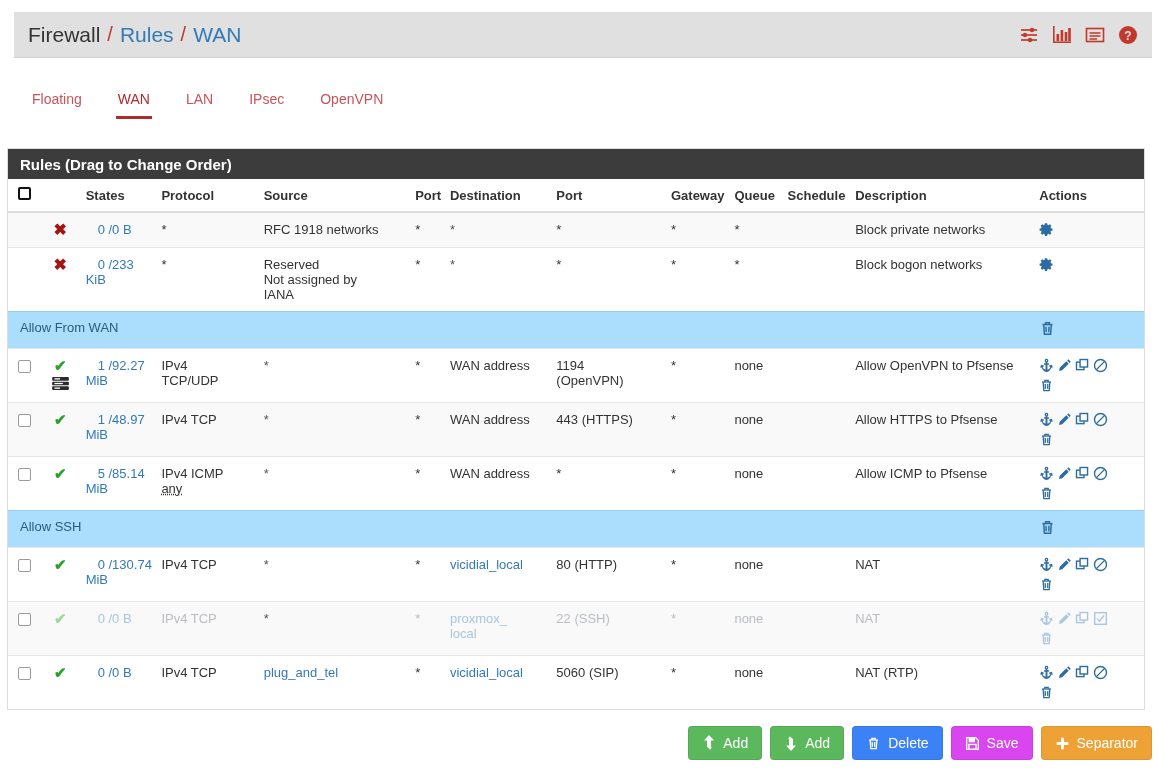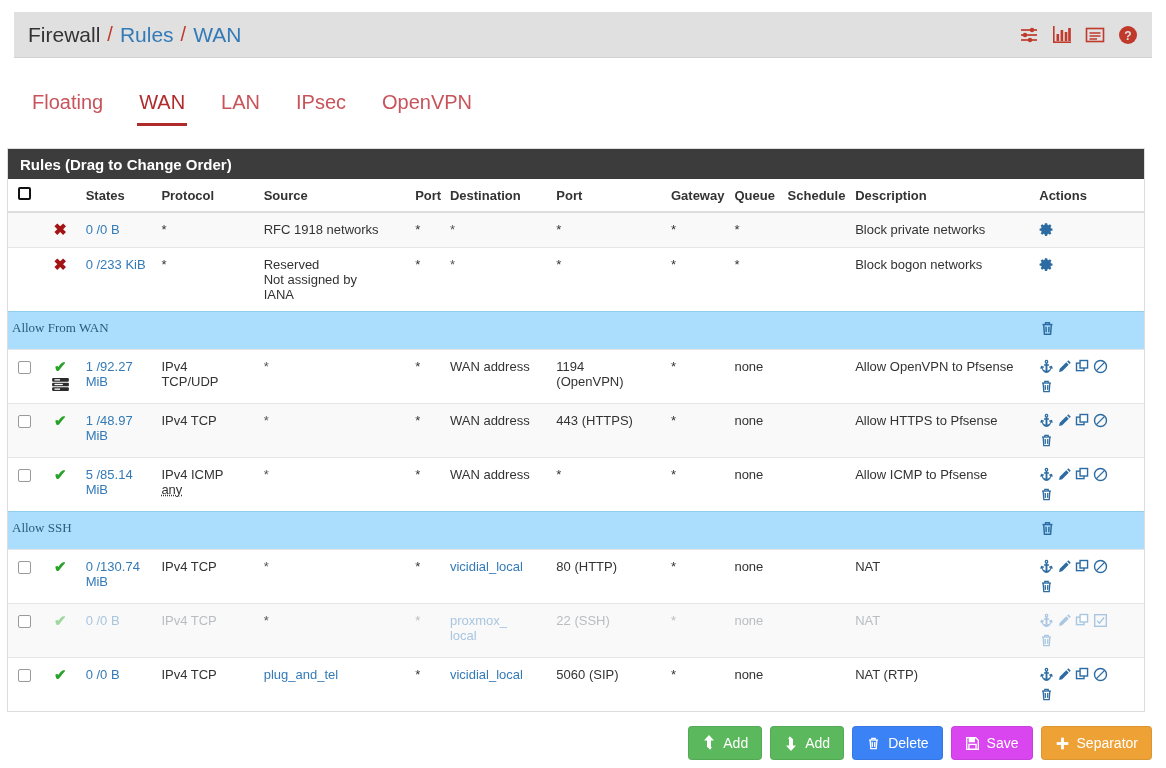--- a/index.html
+++ b/index.html
@@ -28,21 +28,21 @@
   .header-icons { margin-left: auto; display: flex; align-items: center; gap: 13px; }
   .hicon { color: #c0392b; line-height: 0; }
   
   .tabs {
     position: absolute; left: 14px; top: 82px;
     width: 1138px; height: 44px;
     display: flex; align-items: flex-start;
   }
   .tab {
     padding: 9px 18px 12px 18px;
-    color: #c8535a; font-size: 20px;
+    color: #c8535a; font-size: 14px;
     position: relative; cursor: pointer;
     white-space: nowrap;
   }
   .tab.active { color: #b02b2c; }
   .tab.active::after {
     content: ""; position: absolute; left: 16px; right: 16px; bottom: 0;
     height: 3px; background: #b02b2c;
   }
   
   .panel {
@@ -82,43 +82,42 @@
   .c-src   { width: 148px; }
   .c-sport { width: 34px; }
   .c-dst   { width: 104px; }
   .c-dport { width: 112px; }
   .c-gw    { width: 62px; }
   .c-queue { width: 52px; }
   .c-sched { width: 66px; margin-left: 16px; }
   .c-desc  { width: 176px; }
   .c-act   { width: 110px; padding-left: 8px !important; }
 
-  .statelink { color: #337ab7; }
+  .statelink { color: #337ab7; margin-left: 12px; }
   .lnk { color: #337ab7; }
   .star { color: #555; }
   .rowchk {
     width: 13px; height: 13px; border: 1px solid #9a9a9a;
     background: #fff; display: inline-block; border-radius: 2px;
     margin-top: 2px;
   }
   .hdrchk {
     width: 13px; height: 13px; border: 2px solid #111;
     background: #fff; display: inline-block; border-radius: 2px;
   }
   .icon-x { color: #a31515; font-size: 16px; font-weight: bold; line-height: 1; }
   .icon-ok { color: #2aa22a; font-size: 15px; font-weight: bold; line-height: 1; }
   tr.rule.disabled .icon-ok { color: #9fd89f; }
   .log-icon { display: block; margin: 3px auto 0 auto; }
   .any-u { text-decoration: underline; text-decoration-style: dotted; color: #333; }
   
   tr.separator td {
     background: #aadefc; color: #2b5c7a;
-    font-size: 13px; padding: 8px 4px;
+    font-size: 13px; padding: 8px 12px;
     border-top: 1px solid #92cfee;
-    font-family: Liberation Serif, serif;
   }
   tr.separator td.sep-act { text-align: left; padding-left: 8px; }
   
   .acts { display: block; line-height: 0; }
   .acts svg { margin-right: 3px; vertical-align: middle; }
   .acts .row2 { display: block; margin-top: 5px; }
   .act-ico { color: #2d6ca2; cursor: pointer; display: inline-block; }
   tr.rule.disabled .act-ico { color: #aac7e2; }
   .sep-trash { color: #2d6ca2; display: inline-block; line-height: 0; }
   

